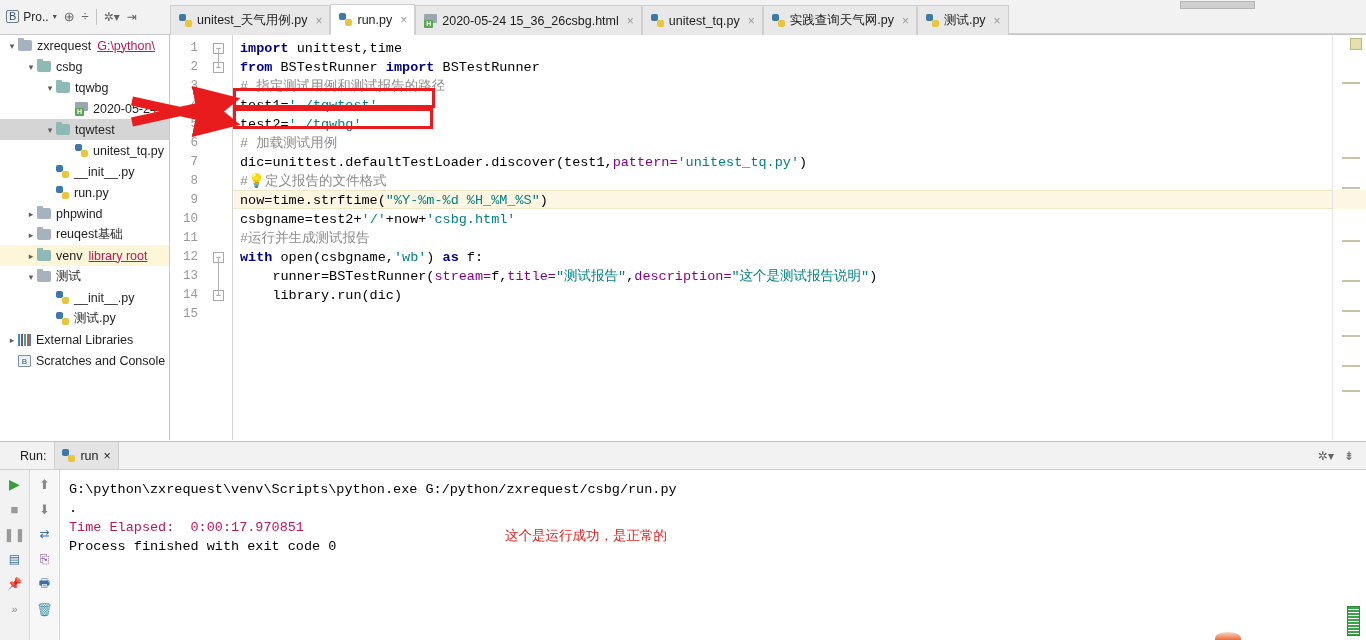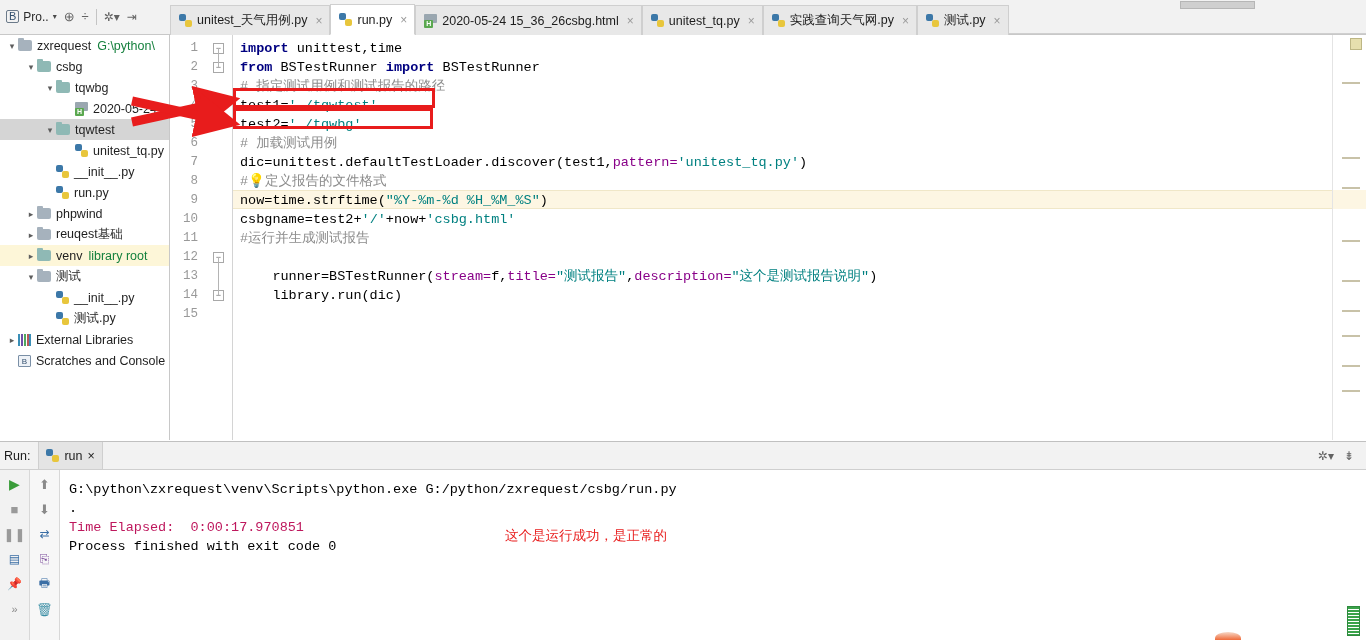--- a/index.html
+++ b/index.html
@@ -67,21 +67,21 @@
     width: 14px; height: 11px; flex: none; margin-right: 5px; position: relative;
     background: #a6b2bd; border-radius: 1px 2px 2px 2px;
   }
   .folder.teal { background: #8fb9b5; }
   .folder::before {
     content: ""; position: absolute; left: 0; top: -2px; width: 6px; height: 3px;
     background: inherit; border-radius: 1px 1px 0 0;
   }
   .tlabel { }
   .tlabel.bold { font-weight: normal; }
-  .tmeta { color: #15803d; margin-left: 6px; }
+  .tmeta { color: #be185d; margin-left: 6px; text-decoration: underline; }
   .libicon { width: 13px; height: 12px; flex:none; margin-right:5px;
     background: repeating-linear-gradient(90deg,#3a8fb7 0 2px,#fff 2px 3px,#6f4fa8 3px 5px,#fff 5px 6px,#4fa85f 6px 8px,#fff 8px 9px,#b75a5a 9px 11px); }
   .schicon { width: 13px; height: 12px; flex:none; margin-right:5px; background:#eef2f7; border:1px solid #7a8fa6; border-radius:1px;
     font-size:8px; color:#33506e; text-align:center; line-height:11px; }
 
   
   .editor {
     position: absolute; left: 171px; top: 35px; width: 1195px; height: 405px;
     background: #ffffff;
   }
@@ -136,21 +136,21 @@
 
   
   .runpanel {
     position: absolute; left: 0; top: 441px; width: 1366px; height: 199px;
     background: #ffffff; border-top: 1px solid #c0c0c0;
   }
   .runhdr {
     position: absolute; left: 0; top: 0; width: 1366px; height: 28px;
     background: #f2f2f2; border-bottom: 1px solid #cfcfcf; display: flex; align-items: center;
   }
-  .runlabel { font-size: 12.5px; color: #1c1c1c; padding: 0 8px 0 4px; }
+  .runlabel { font-size: 12.5px; color: #1c1c1c; padding: 0 8px 0 20px; }
   .runtab {
     height: 27px; display: flex; align-items: center; gap: 5px; padding: 0 7px;
     background: #e4e4e4; border-left: 1px solid #cfcfcf; border-right: 1px solid #cfcfcf;
     font-size: 12.5px; color: #1c1c1c;
   }
   .runhdr-right { margin-left: auto; display: flex; align-items: center; gap: 10px; padding-right: 12px; }
 
   .runtools {
     position: absolute; left: 0; top: 28px; width: 30px; height: 171px;
     background: #f2f2f2; border-right: 1px solid #d8d8d8;
@@ -356,20 +356,21 @@
         <div class="cline" style="top: 42px;"><span class="cmt"># 指定测试用例和测试报告的路径</span></div>
         <div class="cline" style="top: 61px;"><span class="plain">test1=</span><span class="str">'./tqwtest'</span></div>
         <div class="cline" style="top: 80px;"><span class="plain">test2=</span><span class="str">'./tqwbg'</span></div>
         <div class="cline" style="top: 99px;"><span class="cmt"># 加载测试用例</span></div>
         <div class="cline" style="top: 118px;"><span class="plain">dic=unittest.defaultTestLoader.discover(test1,</span><span class="named">pattern=</span><span class="str">'unitest_tq.py'</span><span class="plain">)</span></div>
         <div class="cline" style="top: 137px;"><span class="cmt">#</span><span class="bulb">💡</span><span class="cmt">定义报告的文件格式</span></div>
         <div class="linehl" style="top: 155px;"></div>
         <div class="cline" style="top: 156px;"><span class="plain">now=time.strftime(</span><span class="str">"%Y-%m-%d %H_%M_%S"</span><span class="plain">)</span></div>
         <div class="cline" style="top: 175px; font-family: Liberation Mono, monospace;"><span class="plain">csbgname=test2+</span><span class="str">'/'</span><span class="plain">+now+</span><span class="str">'csbg.html'</span></div>
         <div class="cline" style="top: 194px;"><span class="cmt">#运行并生成测试报告</span></div>
+        <div class="cline" style="top: 213px;"><span class="kw">with</span><span class="plain"> open(csbgname,</span><span class="str">'wb'</span><span class="plain">) </span><span class="kw">as</span><span class="plain"> f:</span></div>
         <div class="cline" style="top: 232px;"><span class="plain">    runner=BSTestRunner(</span><span class="named">stream=</span><span class="plain">f,</span><span class="named">title=</span><span class="str">"测试报告"</span><span class="plain">,</span><span class="named">description=</span><span class="str">"这个是测试报告说明"</span><span class="plain">)</span></div>
         <div class="cline" style="top: 251px;"><span class="plain">    library.run(dic)</span></div>
         <div class="cline" style="top: 270px;"><span class="plain"></span></div>
       </div>
     <div class="markgut">
       <div class="markbox"></div>
     <div class="hlband" style="top: 155px;"></div>
         <div class="mark" style="top: 47px;"></div>
         <div class="mark" style="top: 122px;"></div>
         <div class="mark" style="top: 152px;"></div>

